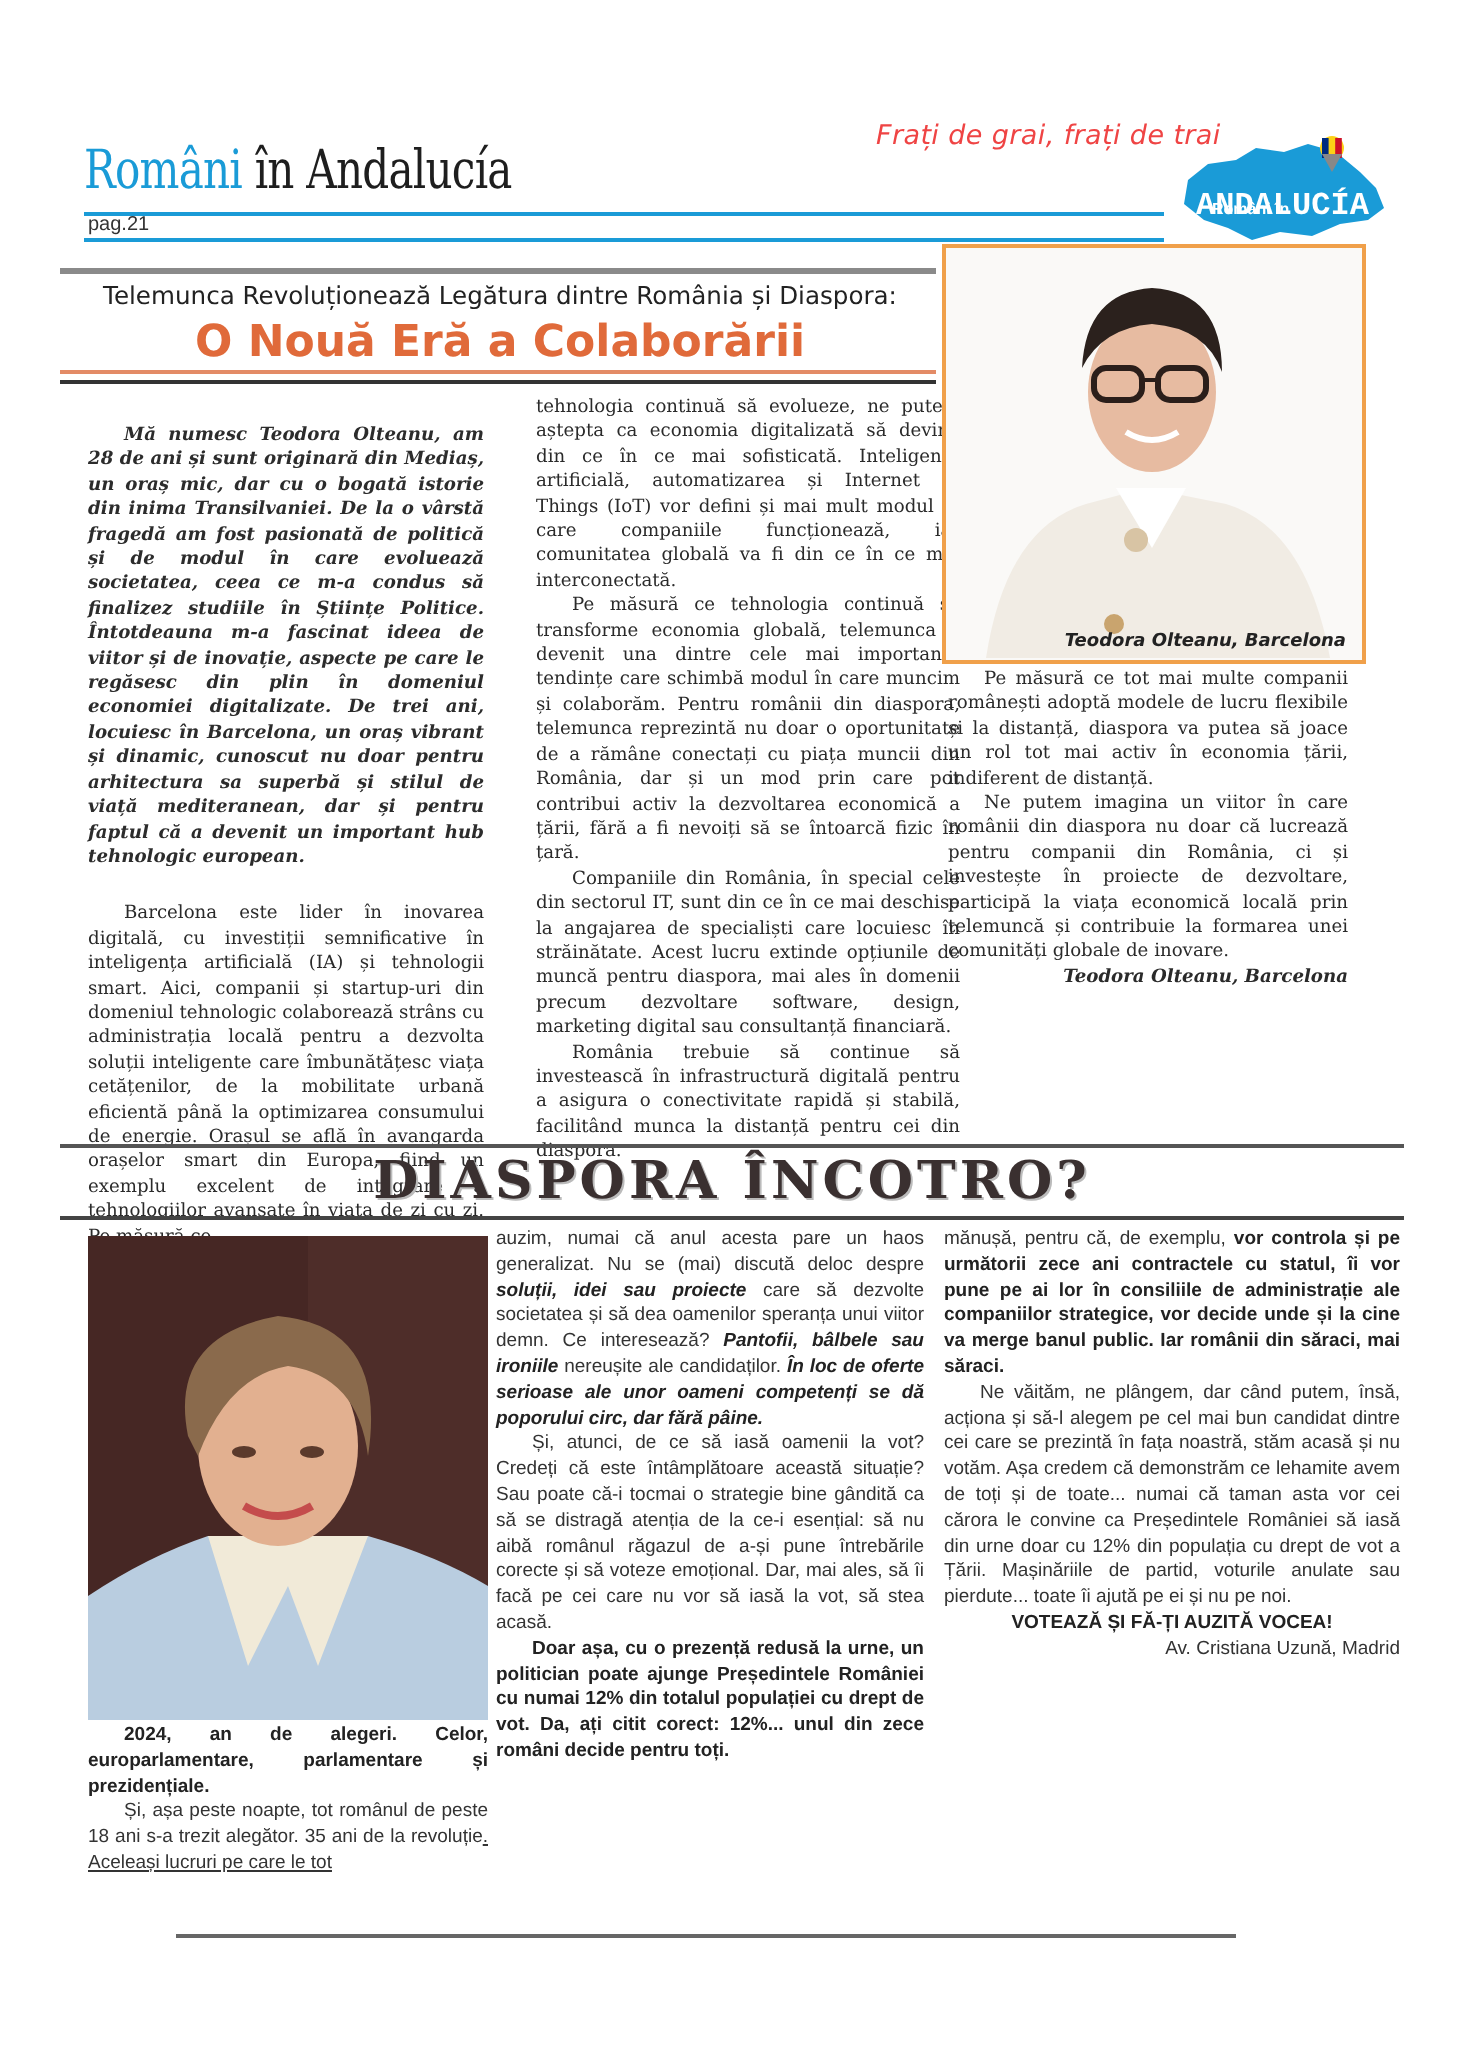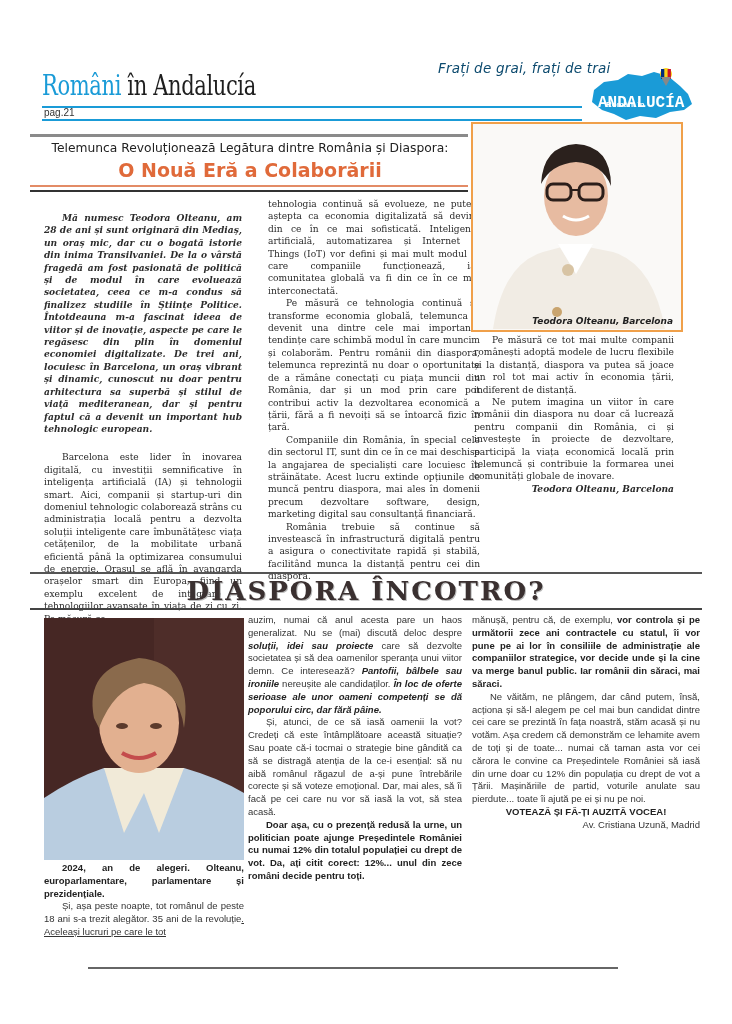--- a/index.html
+++ b/index.html
@@ -1,31 +1,31 @@
 <!DOCTYPE html>
 <html><head>
 <meta charset="utf-8">
 <style>
   html, body { margin:0; padding:0; background:#ffffff; }
   body { width:732px; height:1024px; position:relative; overflow:hidden; font-family:"DejaVu Serif", serif; color:#2a2a2a; }
   .abs { position:absolute; }
 
   
-  .tagline { left:438px; top:60px; font-family:"DejaVu Sans", sans-serif; font-style:italic; font-size:13.5px; color:#0c4a6e; letter-spacing:0.2px; }
+  .tagline { left:438px; top:60px; font-family:"DejaVu Sans", sans-serif; font-style:italic; font-size:13.5px; color:#ef4444; letter-spacing:0.2px; }
   .mast-title { left:42px; top:70px; font-family:"DejaVu Serif", serif; font-size:27px; letter-spacing:-0.5px; transform:scaleX(0.78); transform-origin:left top; white-space:nowrap; }
   .mast-title .blue { color:#1a9bd7; }
   .mast-title .dark { color:#1e1e1e; }
   .pagno { left:44px; top:107px; font-family:"Liberation Sans", sans-serif; font-size:10px; color:#333; }
   .rule-blue { height:1.5px; background:#1a9bd7; }
   .logo { left:584px; top:64px; width:112px; height:58px; }
 
   
   .hdr-rule-gray { left:30px; top:134px; width:438px; height:3px; background:#8a8a8a; }
   .kicker { left:30px; top:141px; width:440px; text-align:center; font-family:"DejaVu Sans", sans-serif; font-size:12.3px; color:#222; white-space:nowrap; }
-  .headline { left:30px; top:159px; width:440px; text-align:center; font-family:"DejaVu Sans", sans-serif; font-weight:bold; font-size:19px; color:#e06a3a; }
+  .headline { left:30px; top:159px; width:440px; text-align:center; font-family:"DejaVu Sans", sans-serif; font-weight:bold; font-size:22px; color:#e06a3a; }
   .hdr-rule-orange { left:30px; top:185px; width:438px; height:2px; background:#e38b66; }
   .hdr-rule-dark { left:30px; top:190px; width:438px; height:1.5px; background:#333; }
 
   .col { position:absolute; font-size:9.1px; line-height:12.4px; text-align:justify; }
   .col p { margin:0; text-indent:18px; }
   .col p.gap { }
   .intro { font-style:italic; font-weight:bold; color:#2c2c2c; }
 
   .photo1 { left:471px; top:122px; width:212px; height:210px; border:2.5px solid #f0a04a; box-sizing:border-box; background:#faf9f7; overflow:hidden; }
   .caption1 { right:8px; bottom:4px; font-family:"DejaVu Sans", sans-serif; font-style:italic; font-weight:bold; font-size:9px; color:#222; }
@@ -118,21 +118,21 @@
     <path d="M60 150 L80 215 L100 175 L115 215 L140 150 Z" fill="#f1ead8"></path>
     <ellipse cx="95" cy="105" rx="40" ry="50" fill="#e2b090"></ellipse>
     <path d="M50 100 Q40 50 95 40 Q150 45 140 110 Q135 70 100 65 Q70 70 55 110 Z" fill="#8a6a4c"></path>
     <path d="M78 135 Q95 145 112 135" stroke="#c44c4c" stroke-width="4" fill="none"></path>
     <ellipse cx="78" cy="108" rx="6" ry="3" fill="#5b3a2c"></ellipse>
     <ellipse cx="112" cy="108" rx="6" ry="3" fill="#5b3a2c"></ellipse>
   </svg>
 </div>
 
 <div class="col sans" style="left:44px;top:862px;width:200px;">
-  <p><b>2024, an de alegeri. Olteanu, europarlamentare, parlamentare și prezidențiale.</b></p>
+  <p><b>2024, an de alegeri. Celor, europarlamentare, parlamentare și prezidențiale.</b></p>
   <p><span>Și, așa peste noapte, tot românul de peste 18 ani s-a trezit alegător. 35 ani de la revoluție</span><span class="underline">. Aceleași lucruri pe care le tot</span></p>
 </div>
 
 <div class="col sans" style="left:248px;top:614px;width:214px;">
   <p style="text-indent:0;"><span>auzim, numai că anul acesta pare un haos generalizat. Nu se (mai) discută deloc despre </span><b><i>soluții, idei sau proiecte</i></b><span> care să dezvolte societatea și să dea oamenilor speranța unui viitor demn. Ce interesează? </span><b><i>Pantofii, bâlbele sau ironiile</i></b><span> nereușite ale candidaților. </span><b><i>În loc de oferte serioase ale unor oameni competenți se dă poporului circ, dar fără pâine.</i></b></p>
   <p class="gap">Și, atunci, de ce să iasă oamenii la vot? Credeți că este întâmplătoare această situație? Sau poate că-i tocmai o strategie bine gândită ca să se distragă atenția de la ce-i esențial: să nu aibă românul răgazul de a-și pune întrebările corecte și să voteze emoțional. Dar, mai ales, să îi facă pe cei care nu vor să iasă la vot, să stea acasă.</p>
   <p class="gap"><b>Doar așa, cu o prezență redusă la urne, un politician poate ajunge Președintele României cu numai 12% din totalul populației cu drept de vot. Da, ați citit corect: 12%... unul din zece români decide pentru toți.</b></p>
 </div>
 
 <div class="col sans" style="left:472px;top:614px;width:228px;">

